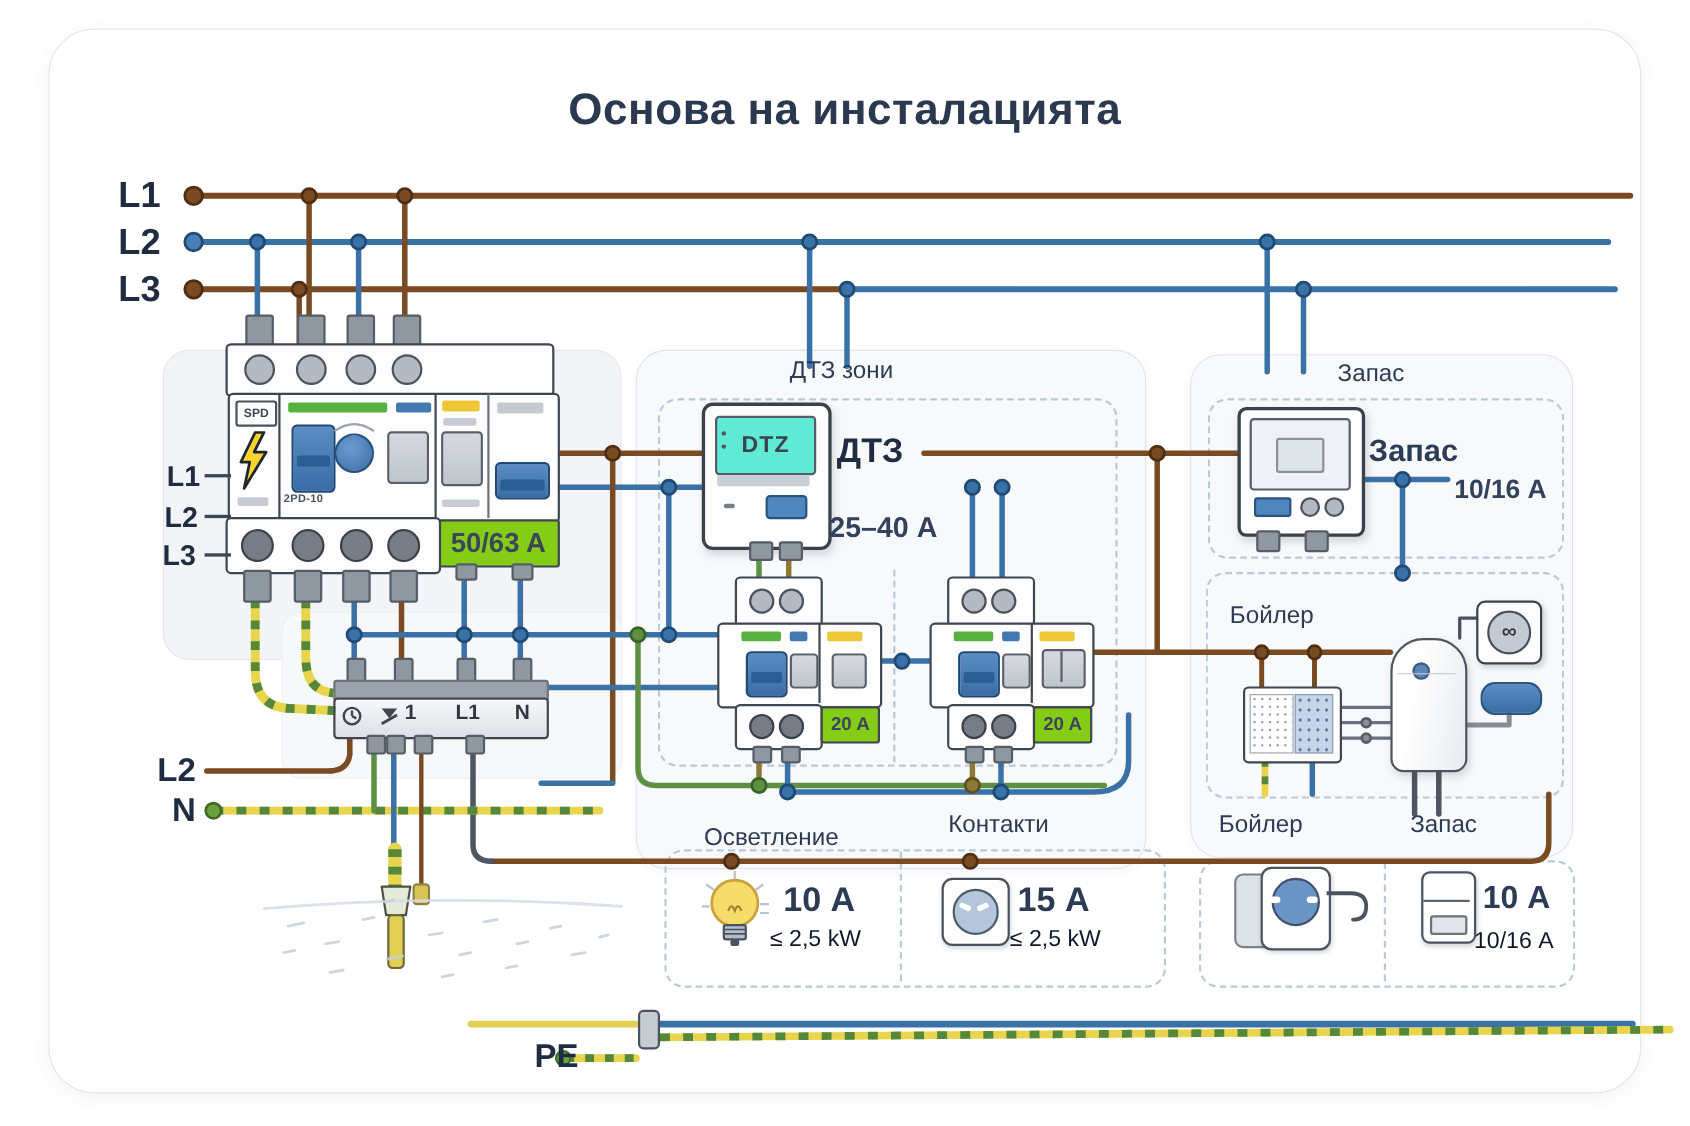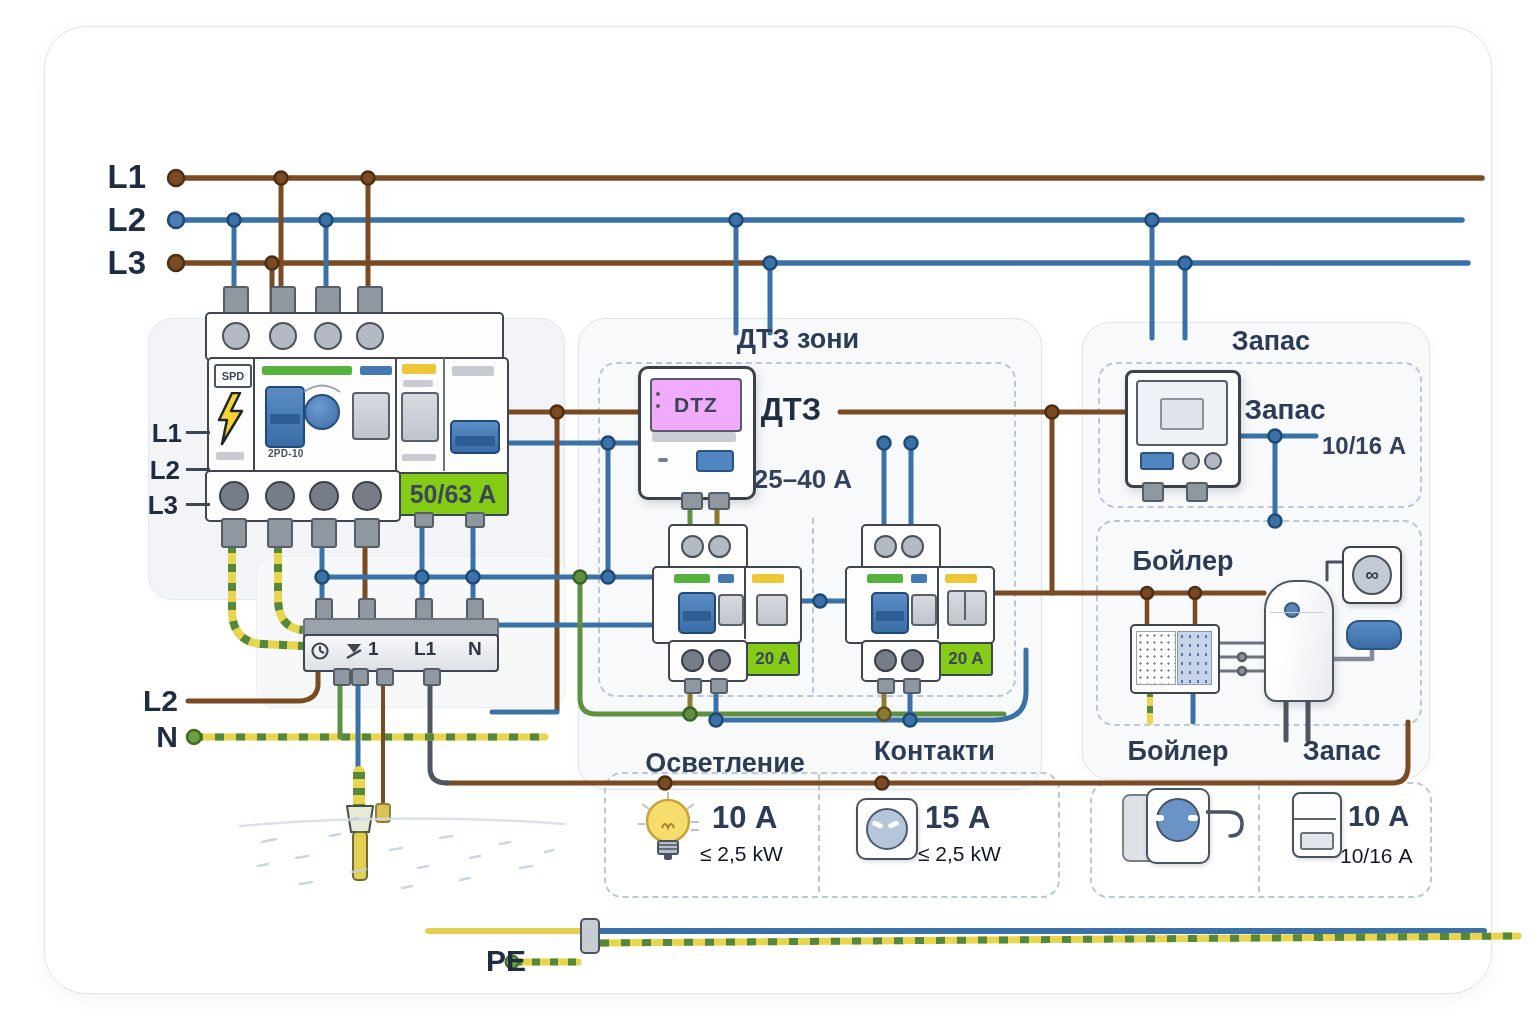--- a/index.html
+++ b/index.html
@@ -5,21 +5,21 @@
   html,body{margin:0;padding:0;background:#fff;}
   #stage{position:relative;width:1536px;height:1024px;background:#ffffff;overflow:hidden;
          font-family:"Liberation Sans","DejaVu Sans",sans-serif;color:#2c3a52;}
   .abs{position:absolute;}
   .canvas-frame{left:44px;top:26px;width:1446px;height:966px;border:1px solid #e4e4e4;border-radius:42px;
                 box-shadow:0 4px 18px rgba(60,70,90,.06);background:#ffffff;}
   .title{left:0;top:78px;width:1536px;text-align:center;font-size:40px;font-weight:700;color:#2b3950;letter-spacing:.5px;}
   .lbl{position:absolute;color:#1f2c42;font-weight:700;}
   .buslbl{font-size:33px;text-align:right;}
   .sidelbl{font-size:26px;text-align:right;}
-  .seclbl{font-size:27px;font-weight:700;color:#2d3c55;text-align:center;}
+  .seclbl{font-size:22px;font-weight:400;color:#2d3c55;text-align:left;}
   .softbox{background:#f8f9fb;border:1.5px solid #dfe3e9;border-radius:28px;box-shadow:0 2px 8px rgba(70,80,100,.05);}
   .dashbox{border:2px dashed #b9c8da;border-radius:18px;}
   .dashline-v{border-left:2px dashed #b9c8da;width:0;}
   .device{background:#fdfdfe;border:3px solid #3a414b;border-radius:10px;box-shadow:2px 4px 8px rgba(50,60,75,.18);}
   .modbox{background:#fdfdfe;border:2.5px solid #3f4650;border-radius:5px;}
   .circ{position:absolute;border-radius:50%;background:#b3bac3;border:2.5px solid #4b525c;}
   .circ.dark{background:#767d87;border-color:#3a414b;}
   .stub{position:absolute;background:#8f97a1;border:2px solid #565d66;border-radius:3px;}
   .strip{position:absolute;border-radius:2px;}
   .btoggle{position:absolute;background:linear-gradient(180deg,#5b8cc4,#3a6da6);border:2.5px solid #1f4a78;border-radius:5px;}
@@ -31,20 +31,21 @@
            font-size:25px;font-weight:700;color:#3b465a;border-radius:3px;}
   .amp-big{position:absolute;font-size:31px;font-weight:700;color:#2d3c55;}
   .amp-sub{position:absolute;font-size:21px;font-weight:400;color:#0f172a;}
 </style>
 </head>
 <body>
 
 <div id="stage">
 
   <div class="abs canvas-frame"></div>
+  <div class="abs title">Основа на инсталацията</div>
 
   <div class="abs" style="left:148px;top:318px;width:415px;height:280px;background:#f2f4f7;border:1px solid #e4e7ec;border-radius:24px;"></div>
   <div class="abs" style="left:256px;top:556px;width:308px;height:150px;background:#f6f8fa;border:1px solid #edf0f3;border-radius:18px;"></div>
 
   <div class="abs softbox" style="left:578px;top:318px;width:462px;height:470px;"></div>
   <div class="abs dashbox" style="left:598px;top:362px;width:414px;height:331px;"></div>
   <div class="abs dashline-v" style="left:812px;top:518px;height:175px;"></div>
   <div class="abs dashbox" style="left:604px;top:772px;width:452px;height:122px;"></div>
   <div class="abs dashline-v" style="left:818px;top:774px;height:118px;"></div>
 
@@ -253,21 +254,21 @@
     <div class="strip" style="left:262px;top:366px;width:90px;height:9px;background:#57b13e;"></div>
     <div class="strip" style="left:360px;top:366px;width:32px;height:9px;background:#4478b2;"></div>
     <div class="btoggle" style="left:265px;top:386px;width:36px;height:58px;">
         <div class="ridge"></div>
       </div>
     <svg class="abs" style="left:300px;top:378px;" width="44" height="16" viewBox="0 0 44 16">
       <path d="M4,14 Q22,1 40,14" stroke="#9aa3ae" stroke-width="2" fill="none"></path>
     </svg>
     <div class="abs" style="left:304px;top:394px;width:32px;height:32px;border-radius:50%;background:radial-gradient(circle at 40% 35%,#6d9bd0,#3a6da6);border:2.5px solid #274f7e;"></div>
     <div class="gbtn" style="left:352px;top:392px;width:34px;height:44px;"></div>
-    <div class="microtxt" style="left:258px;top:448px;margin-left:10px;">2PD-10</div>
+    <div class="microtxt" style="left:258px;top:448px;">2PD-10</div>
     <div class="microtxt" style="left:348px;top:448px;margin-top:28px;">ZPD.10</div>
 
     <div class="strip" style="left:402px;top:364px;width:34px;height:10px;background:#eec736;"></div>
     <div class="micro" style="left:403px;top:380px;width:30px;height:7px;"></div>
     <div class="gbtn" style="left:401px;top:392px;width:34px;height:46px;"></div>
     <div class="micro" style="left:402px;top:454px;width:34px;height:7px;"></div>
     <div class="strip" style="left:452px;top:366px;width:42px;height:10px;background:#c6cbd1;"></div>
     <div class="btoggle" style="left:450px;top:420px;width:46px;height:30px;">
         <div class="ridge"></div>
       </div>
@@ -317,21 +318,21 @@
     <div class="stub" style="left:423px;top:668px;width:14px;height:14px;"></div>
   </div>
 
   <div class="lbl" style="left:126px;top:684px;width:52px;font-size:30px;text-align:right;">L2</div>
   <div class="lbl" style="left:126px;top:720px;width:52px;font-size:30px;text-align:right;">N</div>
   <div class="lbl" style="left:472px;top:944px;width:54px;font-size:30px;text-align:right;">PE</div>
 
   <div class="abs seclbl" style="left:718px;top:324px;width:160px;">ДТЗ зони</div>
 
   <div class="abs device" style="left:638px;top:366px;width:112px;height:128px;"></div>
-  <div class="abs" style="left:650px;top:378px;width:88px;height:50px;background:#f0abfc;border:2px solid #565d68;border-radius:4px;display:flex;align-items:center;justify-content:center;font-size:21px;font-weight:700;letter-spacing:1px;color:#3c4452;">DTZ</div>
+  <div class="abs" style="left:650px;top:378px;width:88px;height:50px;background:#5eead4;border:2px solid #565d68;border-radius:4px;display:flex;align-items:center;justify-content:center;font-size:21px;font-weight:700;letter-spacing:1px;color:#3c4452;">DTZ</div>
   <div class="abs" style="left:656px;top:392px;width:4px;height:4px;border-radius:50%;background:#555;"></div>
   <div class="abs" style="left:656px;top:404px;width:4px;height:4px;border-radius:50%;background:#555;"></div>
   <div class="abs" style="left:652px;top:432px;width:84px;height:10px;background:#c9ced5;border-radius:2px;"></div>
   <div class="abs" style="left:696px;top:450px;width:34px;height:18px;background:#4f86c0;border:2px solid #2a5380;border-radius:4px;"></div>
   <div class="abs" style="left:658px;top:458px;width:10px;height:4px;background:#767d87;border-radius:2px;"></div>
   <div class="stub" style="left:681px;top:492px;width:18px;height:14px;"></div>
   <div class="stub" style="left:708px;top:492px;width:18px;height:14px;"></div>
 
   <div class="lbl" style="left:756px;top:392px;width:70px;font-size:31px;text-align:center;">ДТЗ</div>
   <div class="abs" style="left:748px;top:464px;width:110px;font-size:26px;font-weight:600;color:#33415c;text-align:center;">25–40 А</div>

